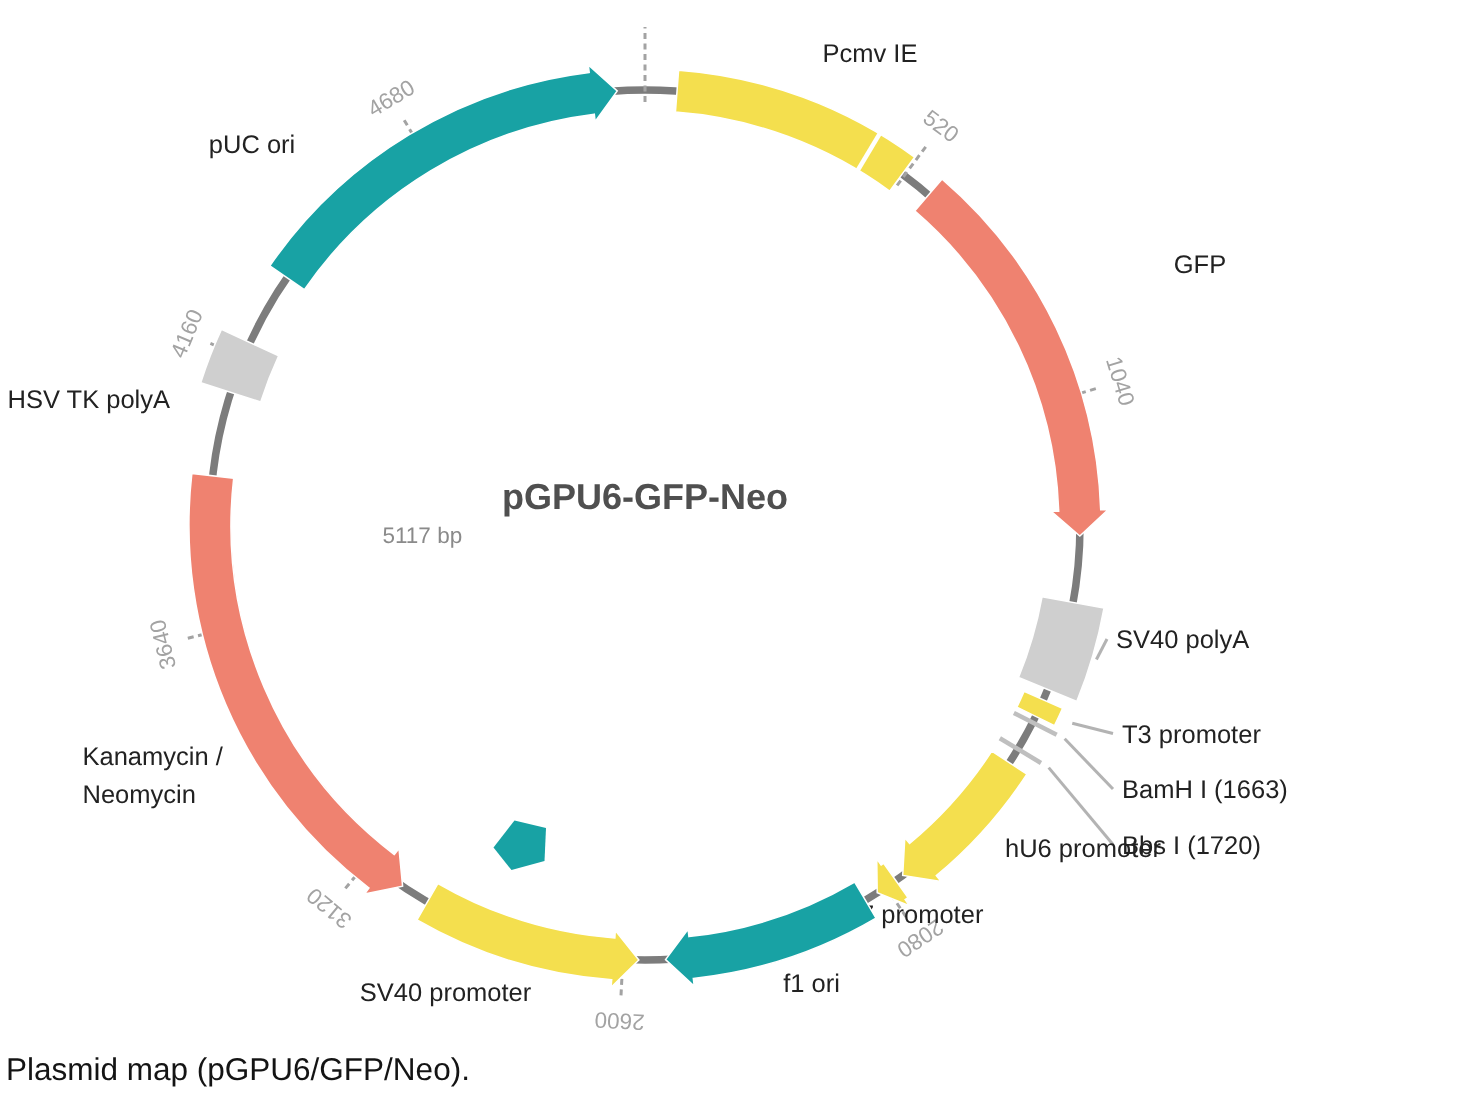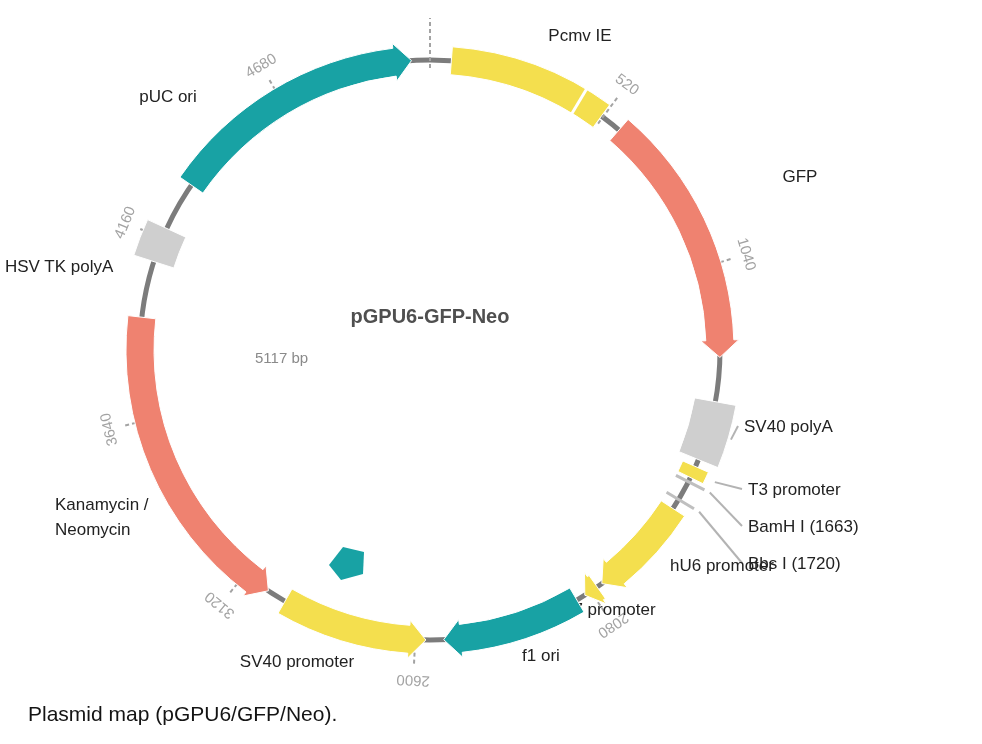--- a/index.html
+++ b/index.html
@@ -1,23 +1,23 @@
 <!DOCTYPE html>
 <html><head>
 <meta charset="utf-8">
 <style>
   html,body{margin:0;padding:0;background:#ffffff;}
   #screen{position:relative;width:982px;height:744px;background:#ffffff;overflow:hidden;
           font-family:"Liberation Sans", sans-serif;}
   #map{position:absolute;left:0;top:0;}
-  .title{position:absolute;left:255px;top:305px;width:350px;text-align:center;
-         font-size:20px;font-weight:bold;color:#4f4f4f;}
+  .title{position:absolute;left:255px;top:318px;width:350px;text-align:center;
+         font-size:24px;font-weight:bold;color:#4f4f4f;}
   .subtitle{position:absolute;left:255px;top:349px;width:350px;
          font-size:15px;color:#8a8a8a;}
-  .caption{position:absolute;left:28px;top:702px;font-size:21px;color:#141414;}
+  .caption{position:absolute;left:4px;top:702px;font-size:21px;color:#141414;}
   text{font-family:"Liberation Sans", sans-serif;}
 </style>
 </head>
 <body>
 <div id="screen">
 
 <svg id="map" width="982" height="744" viewBox="0 0 982 744">
       <circle cx="430" cy="350" r="290" fill="none" stroke="#7C7C7C" stroke-width="5"></circle>
       <line x1="430" y1="68" x2="430" y2="18" stroke="#A3A3A3" stroke-width="2" stroke-dasharray="4 3"></line>
       <line x1="598.0719335734946" y1="123.55834052704256" x2="618.3359255646252" y2="96.25686385299807" stroke="#A3A3A3" stroke-width="2" stroke-dasharray="4 3"></line>

